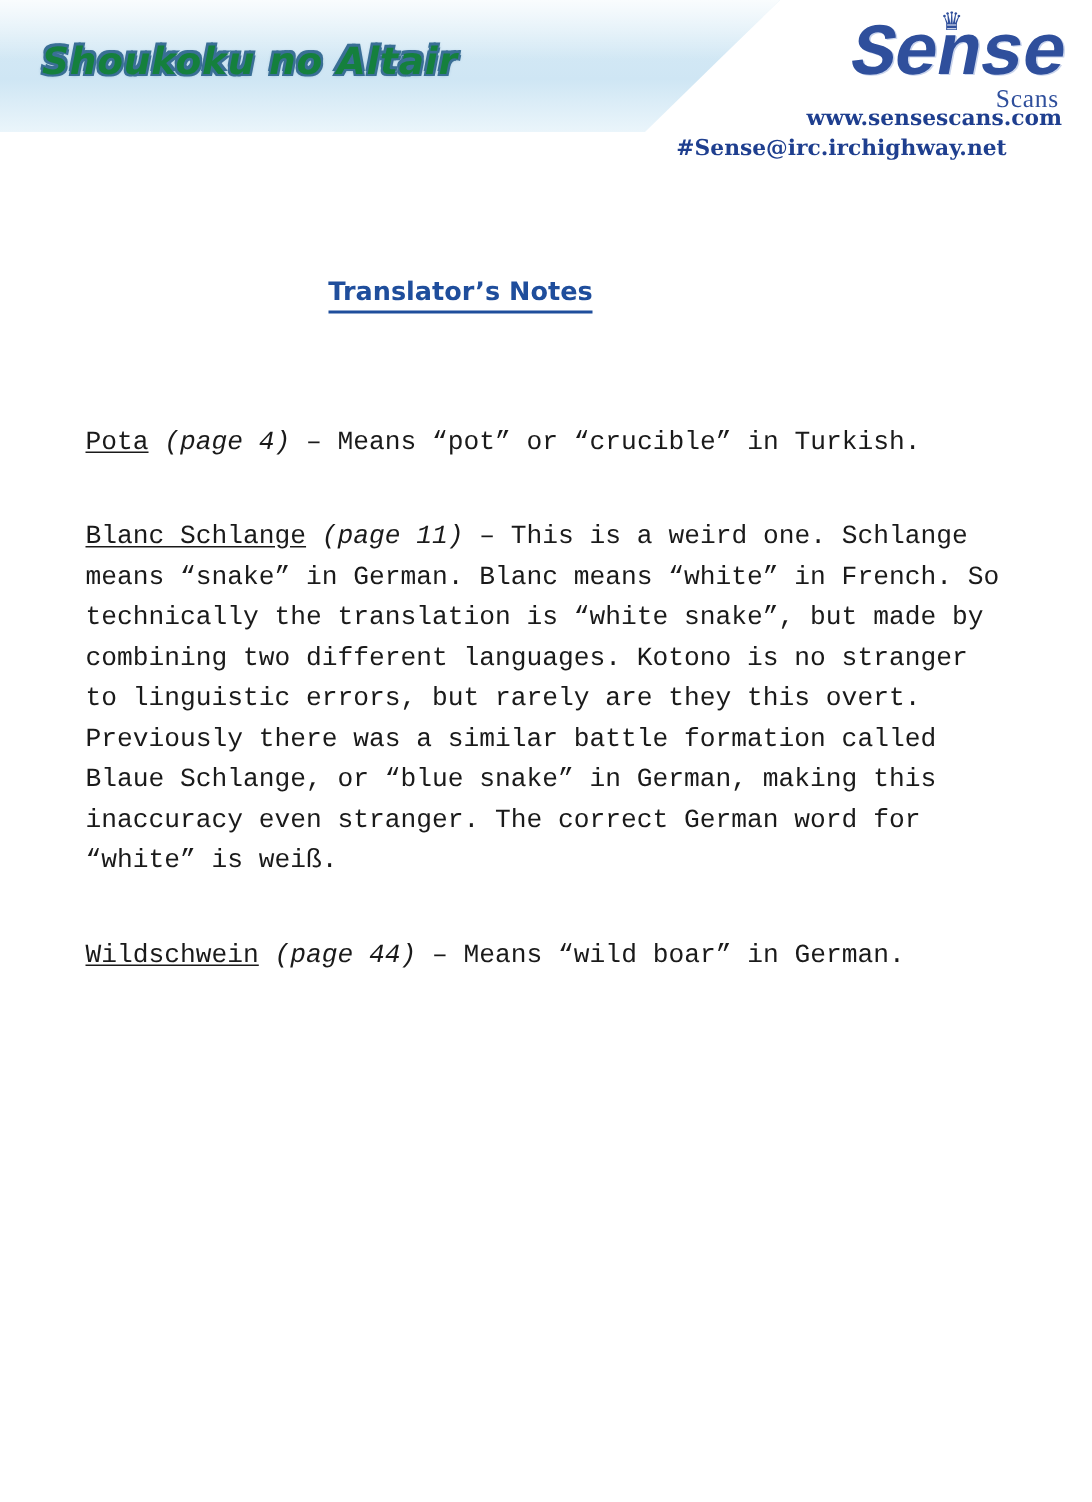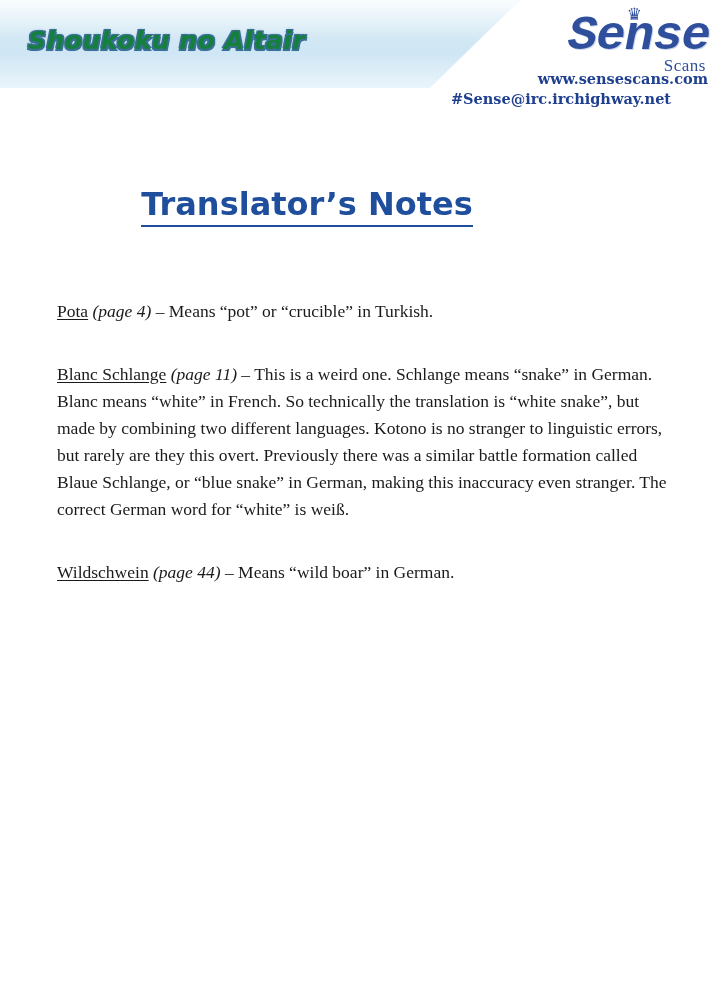--- a/index.html
+++ b/index.html
@@ -123,36 +123,36 @@
   }
 
   
   .page-title {
     position: absolute;
     top: 185px;
     left: 0;
     width: 614px;
     text-align: center;
     font-family: "DejaVu Sans", sans-serif;
-    font-size: 32px;
+    font-size: 17px;
     font-weight: bold;
     color: #1f4e9c;
   }
   .page-title span {
     border-bottom: 2px solid #1f4e9c;
     padding-bottom: 2px;
   }
 
   
   .notes {
     position: absolute;
-    top: 280px;
+    top: 264px;
     left: 57px;
     width: 616px;
-    font-family: Liberation Serif, serif;
+    font-family: Liberation Mono, monospace;
     font-size: 17.5px;
     line-height: 27px;
     color: #1a1a1a;
   }
   .note {
     margin-bottom: 36px;
   }
   .note:last-child {
     margin-bottom: 16px;
   }

